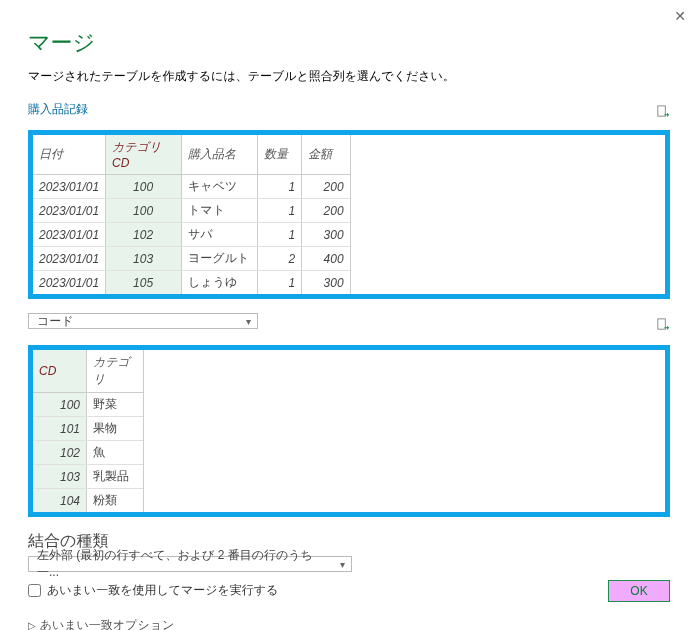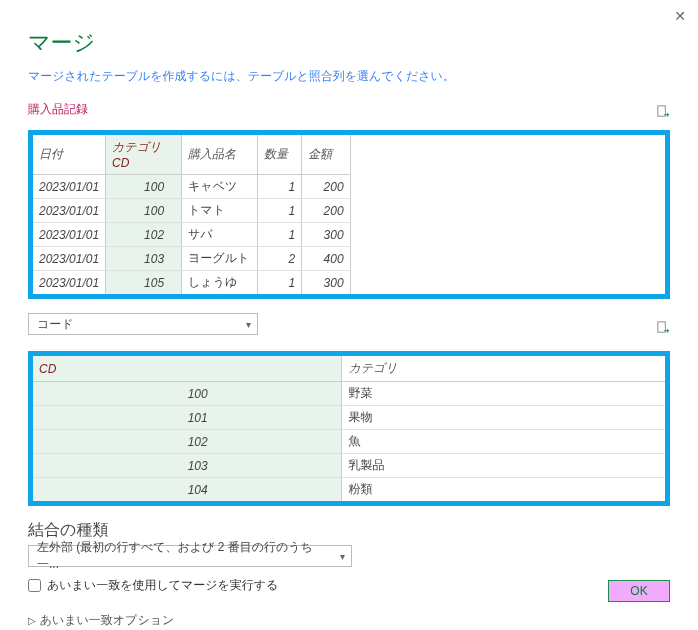--- a/index.html
+++ b/index.html
@@ -1,48 +1,48 @@
 <!DOCTYPE html>
 <html><head>
   <meta charset="utf-8">
   <style>
     * { box-sizing: border-box; margin: 0; padding: 0; }
     body { font-family: "Yu Gothic UI", "Meiryo", sans-serif; font-size: 12px; color: #333; background: #fff; width: 698px; height: 630px; position: relative; padding: 28px; }
     .close-x { position: absolute; top: 8px; right: 12px; color: #666; font-size: 14px; cursor: pointer; }
     .title { color: #0e7c3a; font-size: 22px; font-weight: 400; margin-bottom: 10px; }
-    .subtitle { color: #3b82f6; font-size: 12px; margin-bottom: 16px; }
-    .section-label { color: #be185d; font-size: 12px; margin-bottom: 6px; }
+    .subtitle { color: #000000; font-size: 12px; margin-bottom: 16px; }
+    .section-label { color: #0369a1; font-size: 12px; margin-bottom: 6px; }
     .label-row { display: flex; justify-content: space-between; align-items: center; margin-bottom: 6px; }
     .join-label { color: #444; font-size: 16px; margin-bottom: 4px; margin-top: 14px; }
     .refresh-icon { color: #666; cursor: default; }
     .table-box { border: 5px solid #0ea5e9; margin-bottom: 14px; }
     table { border-collapse: collapse; font-size: 12px; }
     th { background: #fff; border: 1px solid #ccc; border-top: none; padding: 4px 6px; text-align: left; font-weight: 400; font-style: italic; color: #555; height: 24px; }
     th.col-sorted { background: #e8f3ec; font-style: italic; color: #7f1d1d; font-weight: 500; }
     th:first-child { border-left: none; }
     th:last-child { border-right: none; }
     td { border: 1px solid #e0e0e0; border-left: 1px solid #ccc; border-right: 1px solid #ccc; padding: 3px 6px; height: 22px; color: #444; }
     td:first-child { border-left: none; }
     td:last-child { border-right: none; }
     tr:last-child td { border-bottom: none; }
     td.num { text-align: right; }
     td.italic { font-style: italic; }
-    td.key-col { background: #e8f3ec; text-align: center; font-style: italic; padding-left: 27px; }
+    td.key-col { background: #e8f3ec; text-align: left; font-style: italic; padding-left: 27px; }
     .table1 th.c-date { width: 68px; }
     .table1 th.c-cat { width: 76px; }
     .table1 th.c-item { width: 76px; }
     .table1 th.c-qty { width: 44px; }
     .table1 th.c-amt { width: 48px; }
     .table1 .body-wrap { display: flex; }
     .table1 .filler { flex: 1; border-left: 1px solid #ccc; }
     .table2 th.c-cd { width: 40px; }
     .table2 th.c-cat { width: 56px; }
-    .table2 .body-wrap { display: flex; flex-direction: column; }
+    .table2 .body-wrap { display: flex; }
     .table2 .filler { flex: 1; border-left: 1px solid #ccc; }
-    .dropdown { display: flex; align-items: center; justify-content: space-between; border: 1px solid #bbb; width: 230px; height: 22px; padding: 0 6px 0 8px; color: #444; background: #fff; cursor: pointer; margin-bottom: 10px; }
+    .dropdown { display: flex; align-items: center; justify-content: space-between; border: 1px solid #bbb; width: 230px; height: 16px; padding: 0 6px 0 8px; color: #444; background: #fff; cursor: pointer; margin-bottom: 10px; }
     .dropdown.wide { width: 324px; gap: 12px; }
     .drop-arrow { color: #666; font-size: 10px; }
     .checkbox-row { display: flex; align-items: center; margin-top: 8px; gap: 6px; }
     .checkbox-row input { width: 13px; height: 13px; }
     .expand-row { display: flex; align-items: center; gap: 4px; color: #555; margin-top: 18px; cursor: pointer; }
     .expand-caret { font-size: 10px; color: #555; }
     .footer-btns { position: absolute; bottom: 28px; right: 28px; display: flex; gap: 8px; }
     .btn { border: 1px solid #bbb; background: #f0abfc; min-width: 62px; height: 22px; padding: 0 10px; font-size: 12px; color: #333; cursor: pointer; }
     .btn-ok { border: 1px solid #1a8f4e; color: #0e7c3a; }
   </style>

